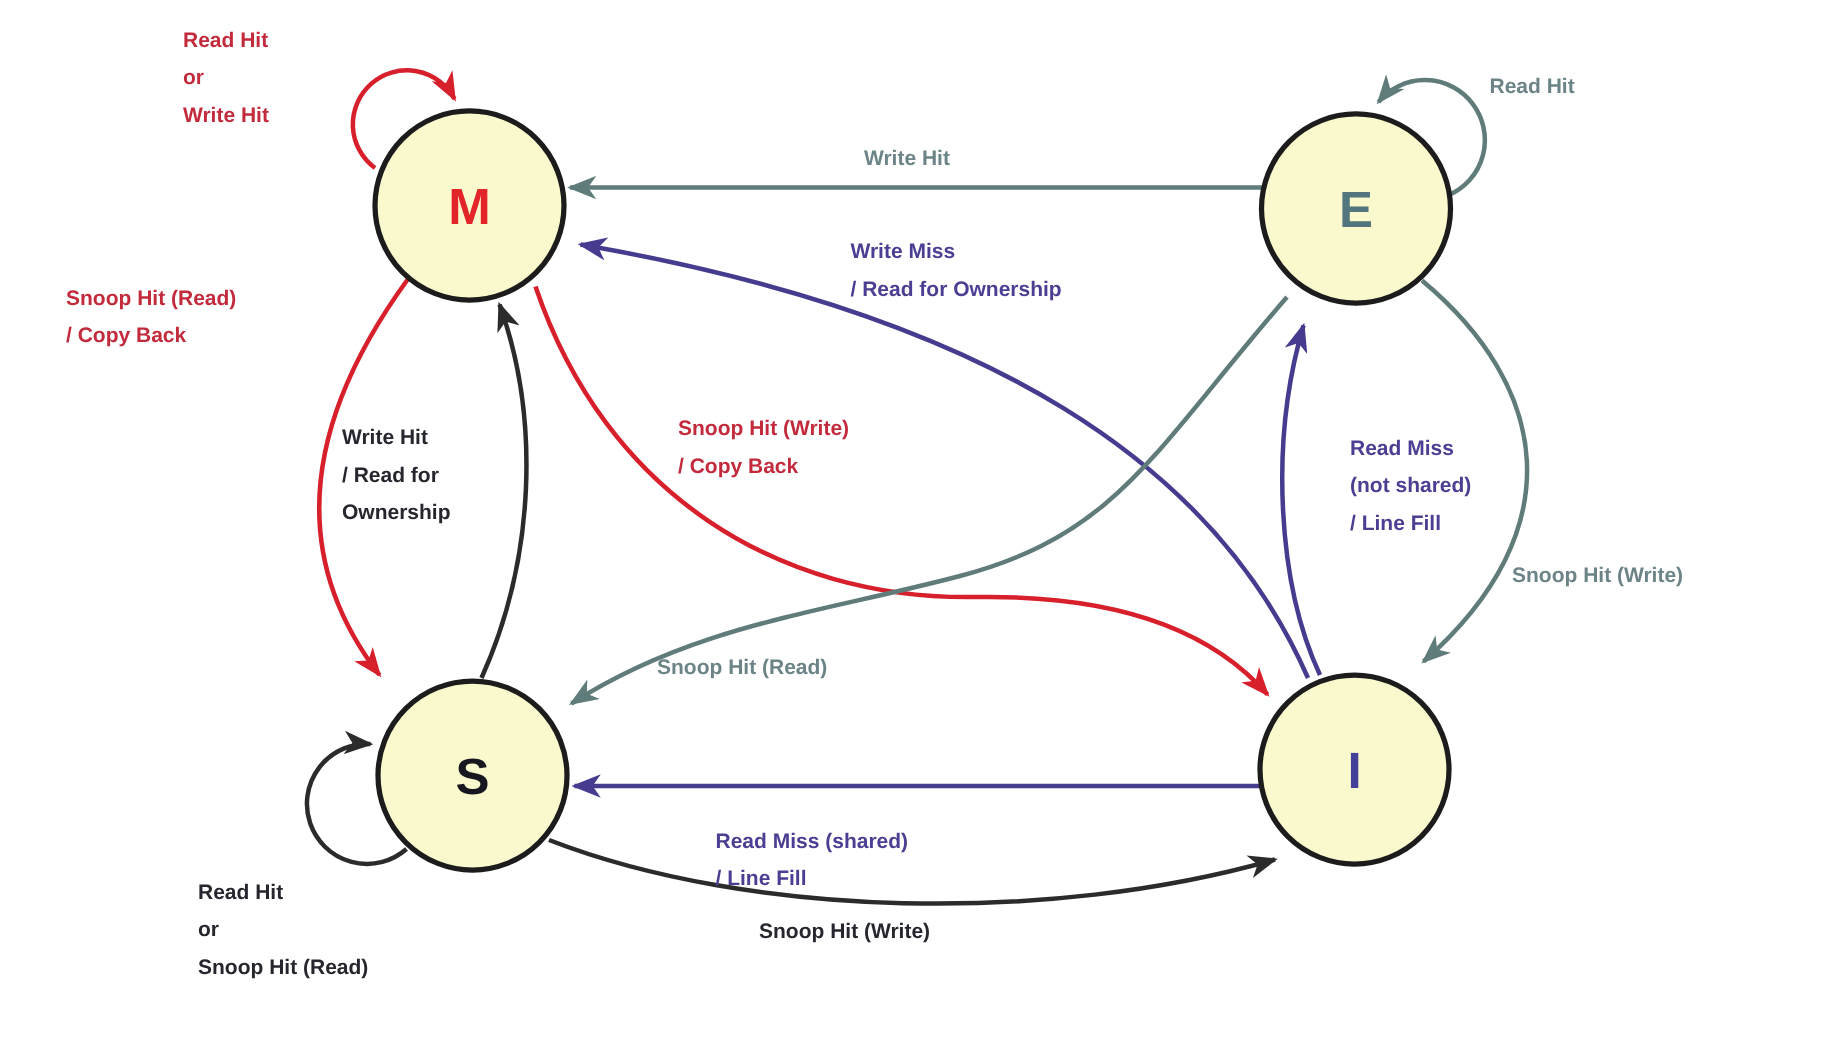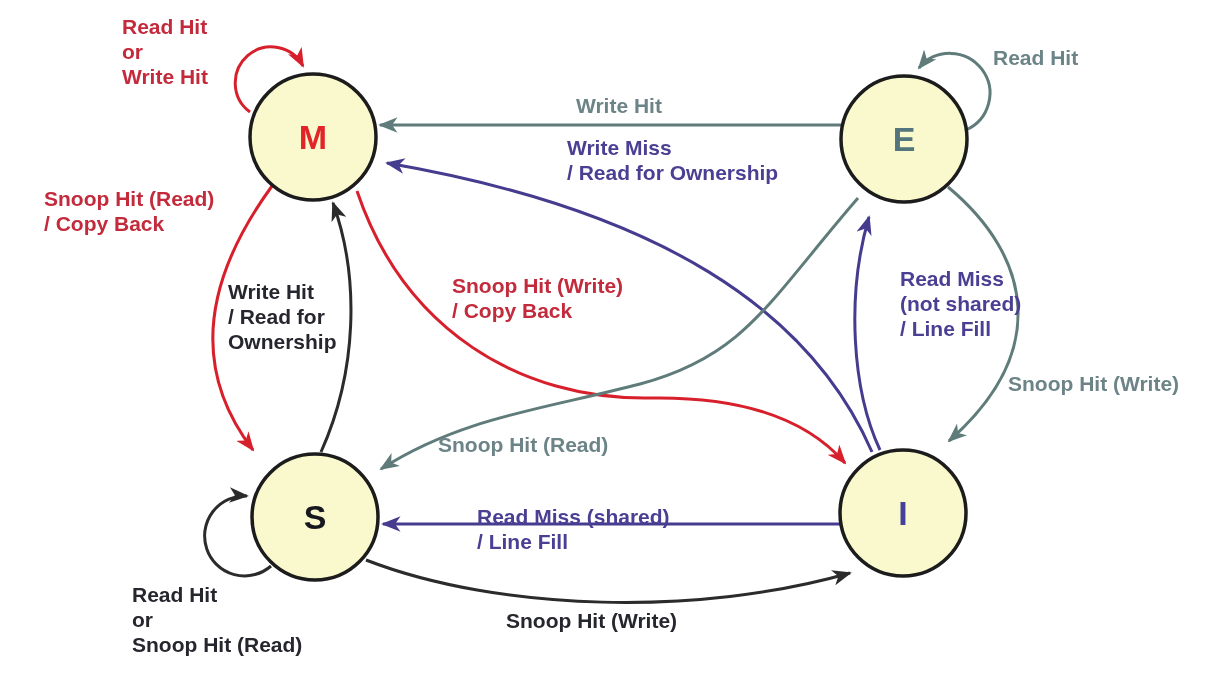--- a/index.html
+++ b/index.html
@@ -31,28 +31,28 @@
     font-size: 34px;
     font-weight: bold;
     text-anchor: middle;
   }
   .letter-m { fill: var(--c-letter_m); }
   .letter-e { fill: var(--c-letter_e); }
   .letter-s { fill: var(--c-letter_s); }
   .letter-i { fill: var(--c-letter_i); }
   .edge-label {
     position: absolute;
-    font-size: 21px;
+    font-size: 14px;
     font-weight: bold;
     line-height: 25px;
     white-space: pre-line;
   }
   .lbl-red    { color: var(--c-red_text); }
   .lbl-gray   { color: var(--c-gray_text); }
-  .lbl-purple { color: var(--c-purple_text); }
+  .lbl-purple { color: var(--c-purple_text); margin-top: 20px; }
   .lbl-black  { color: var(--c-black_text); }
 </style>
 </head>
 <body>
 
 <div class="stage">
 
   <svg class="diagram-svg" width="1223" height="691" viewBox="0 0 1223 691" xmlns="http://www.w3.org/2000/svg">
     <defs>
       <marker id="arrow-red" viewBox="0 0 10 8" refX="9" refY="4" markerWidth="6.5" markerHeight="5.2" orient="auto">
@@ -106,20 +106,20 @@
   <div class="edge-label lbl-black" style="left:228px; top:279px">Write Hit
 / Read for
 Ownership</div>
   <div class="edge-label lbl-red" style="left:452px; top:273px">Snoop Hit (Write)
 / Copy Back</div>
   <div class="edge-label lbl-purple" style="left:900px; top:266px">Read Miss
 (not shared)
 / Line Fill</div>
   <div class="edge-label lbl-gray" style="left:1008px; top:371px">Snoop Hit (Write)</div>
   <div class="edge-label lbl-gray" style="left:438px; top:432px">Snoop Hit (Read)</div>
-  <div class="edge-label lbl-purple" style="left:477px; top:504px">Read Miss (shared)
+  <div class="edge-label lbl-purple" style="left:477px; top:528px">Read Miss (shared)
 / Line Fill</div>
   <div class="edge-label lbl-black" style="left:506px; top:608px">Snoop Hit (Write)</div>
   <div class="edge-label lbl-black" style="left:132px; top:582px">Read Hit
 or
 Snoop Hit (Read)</div>
 
 </div>
 
 </body></html>

